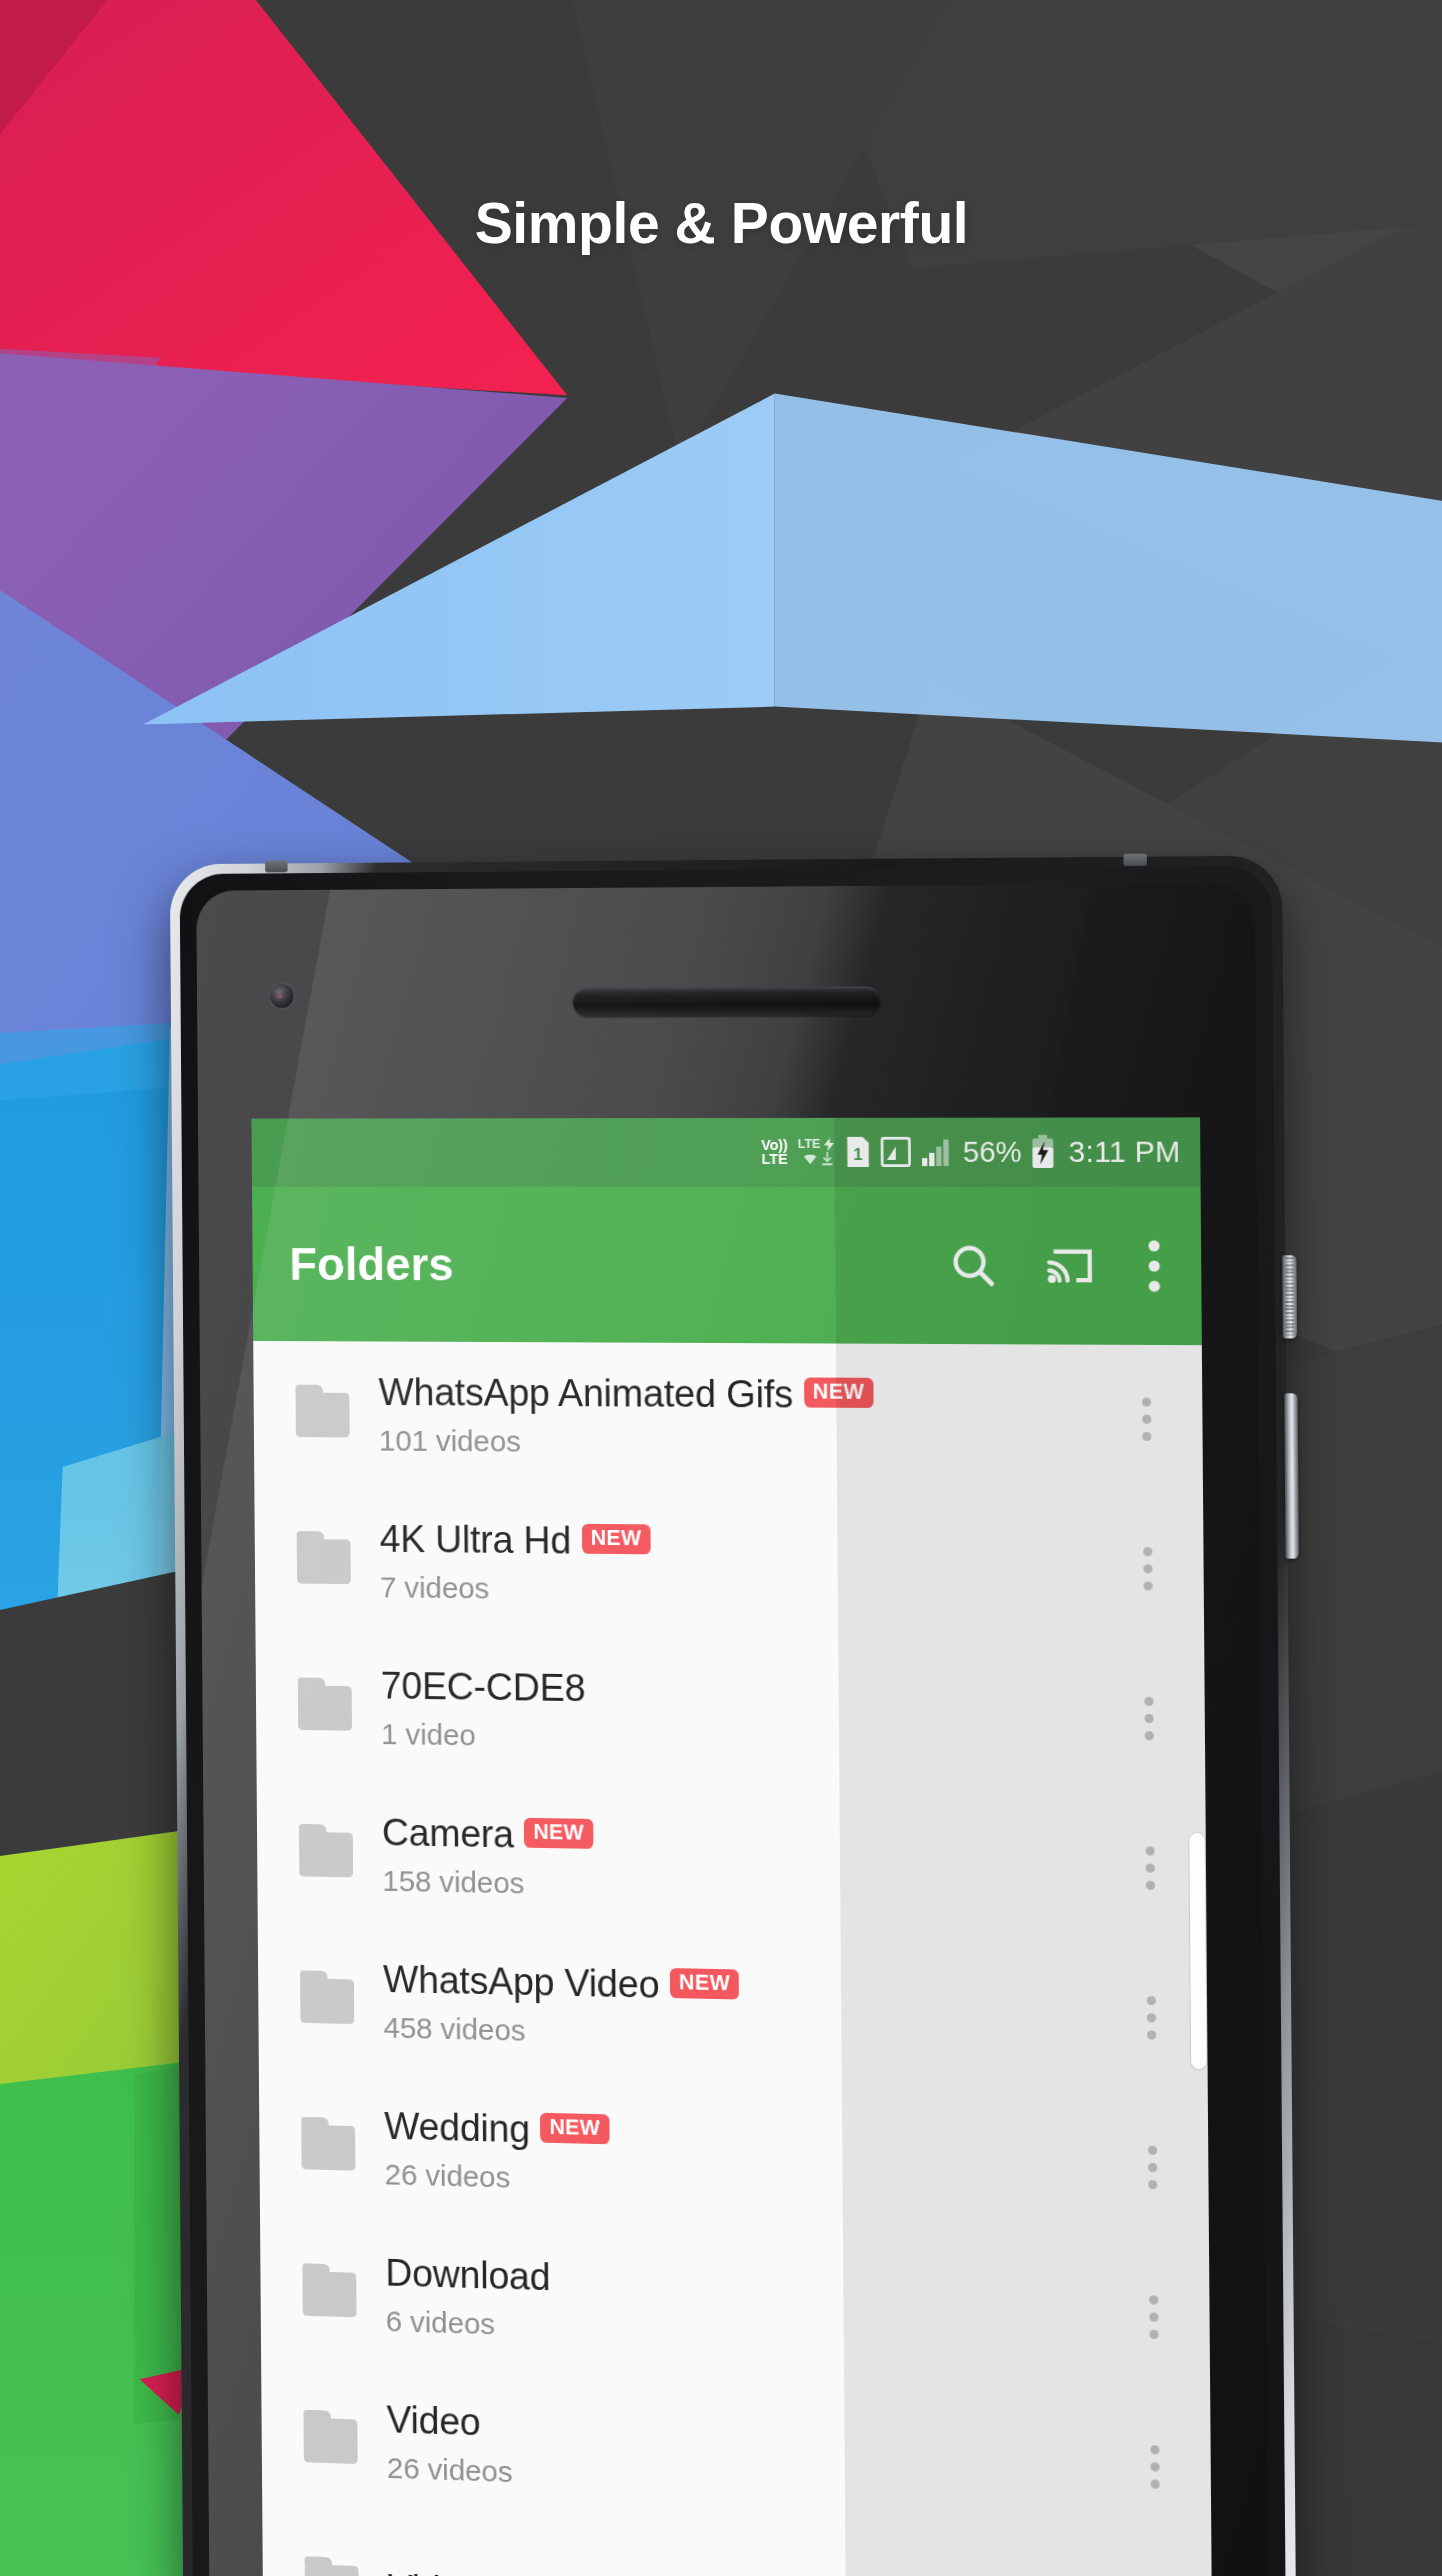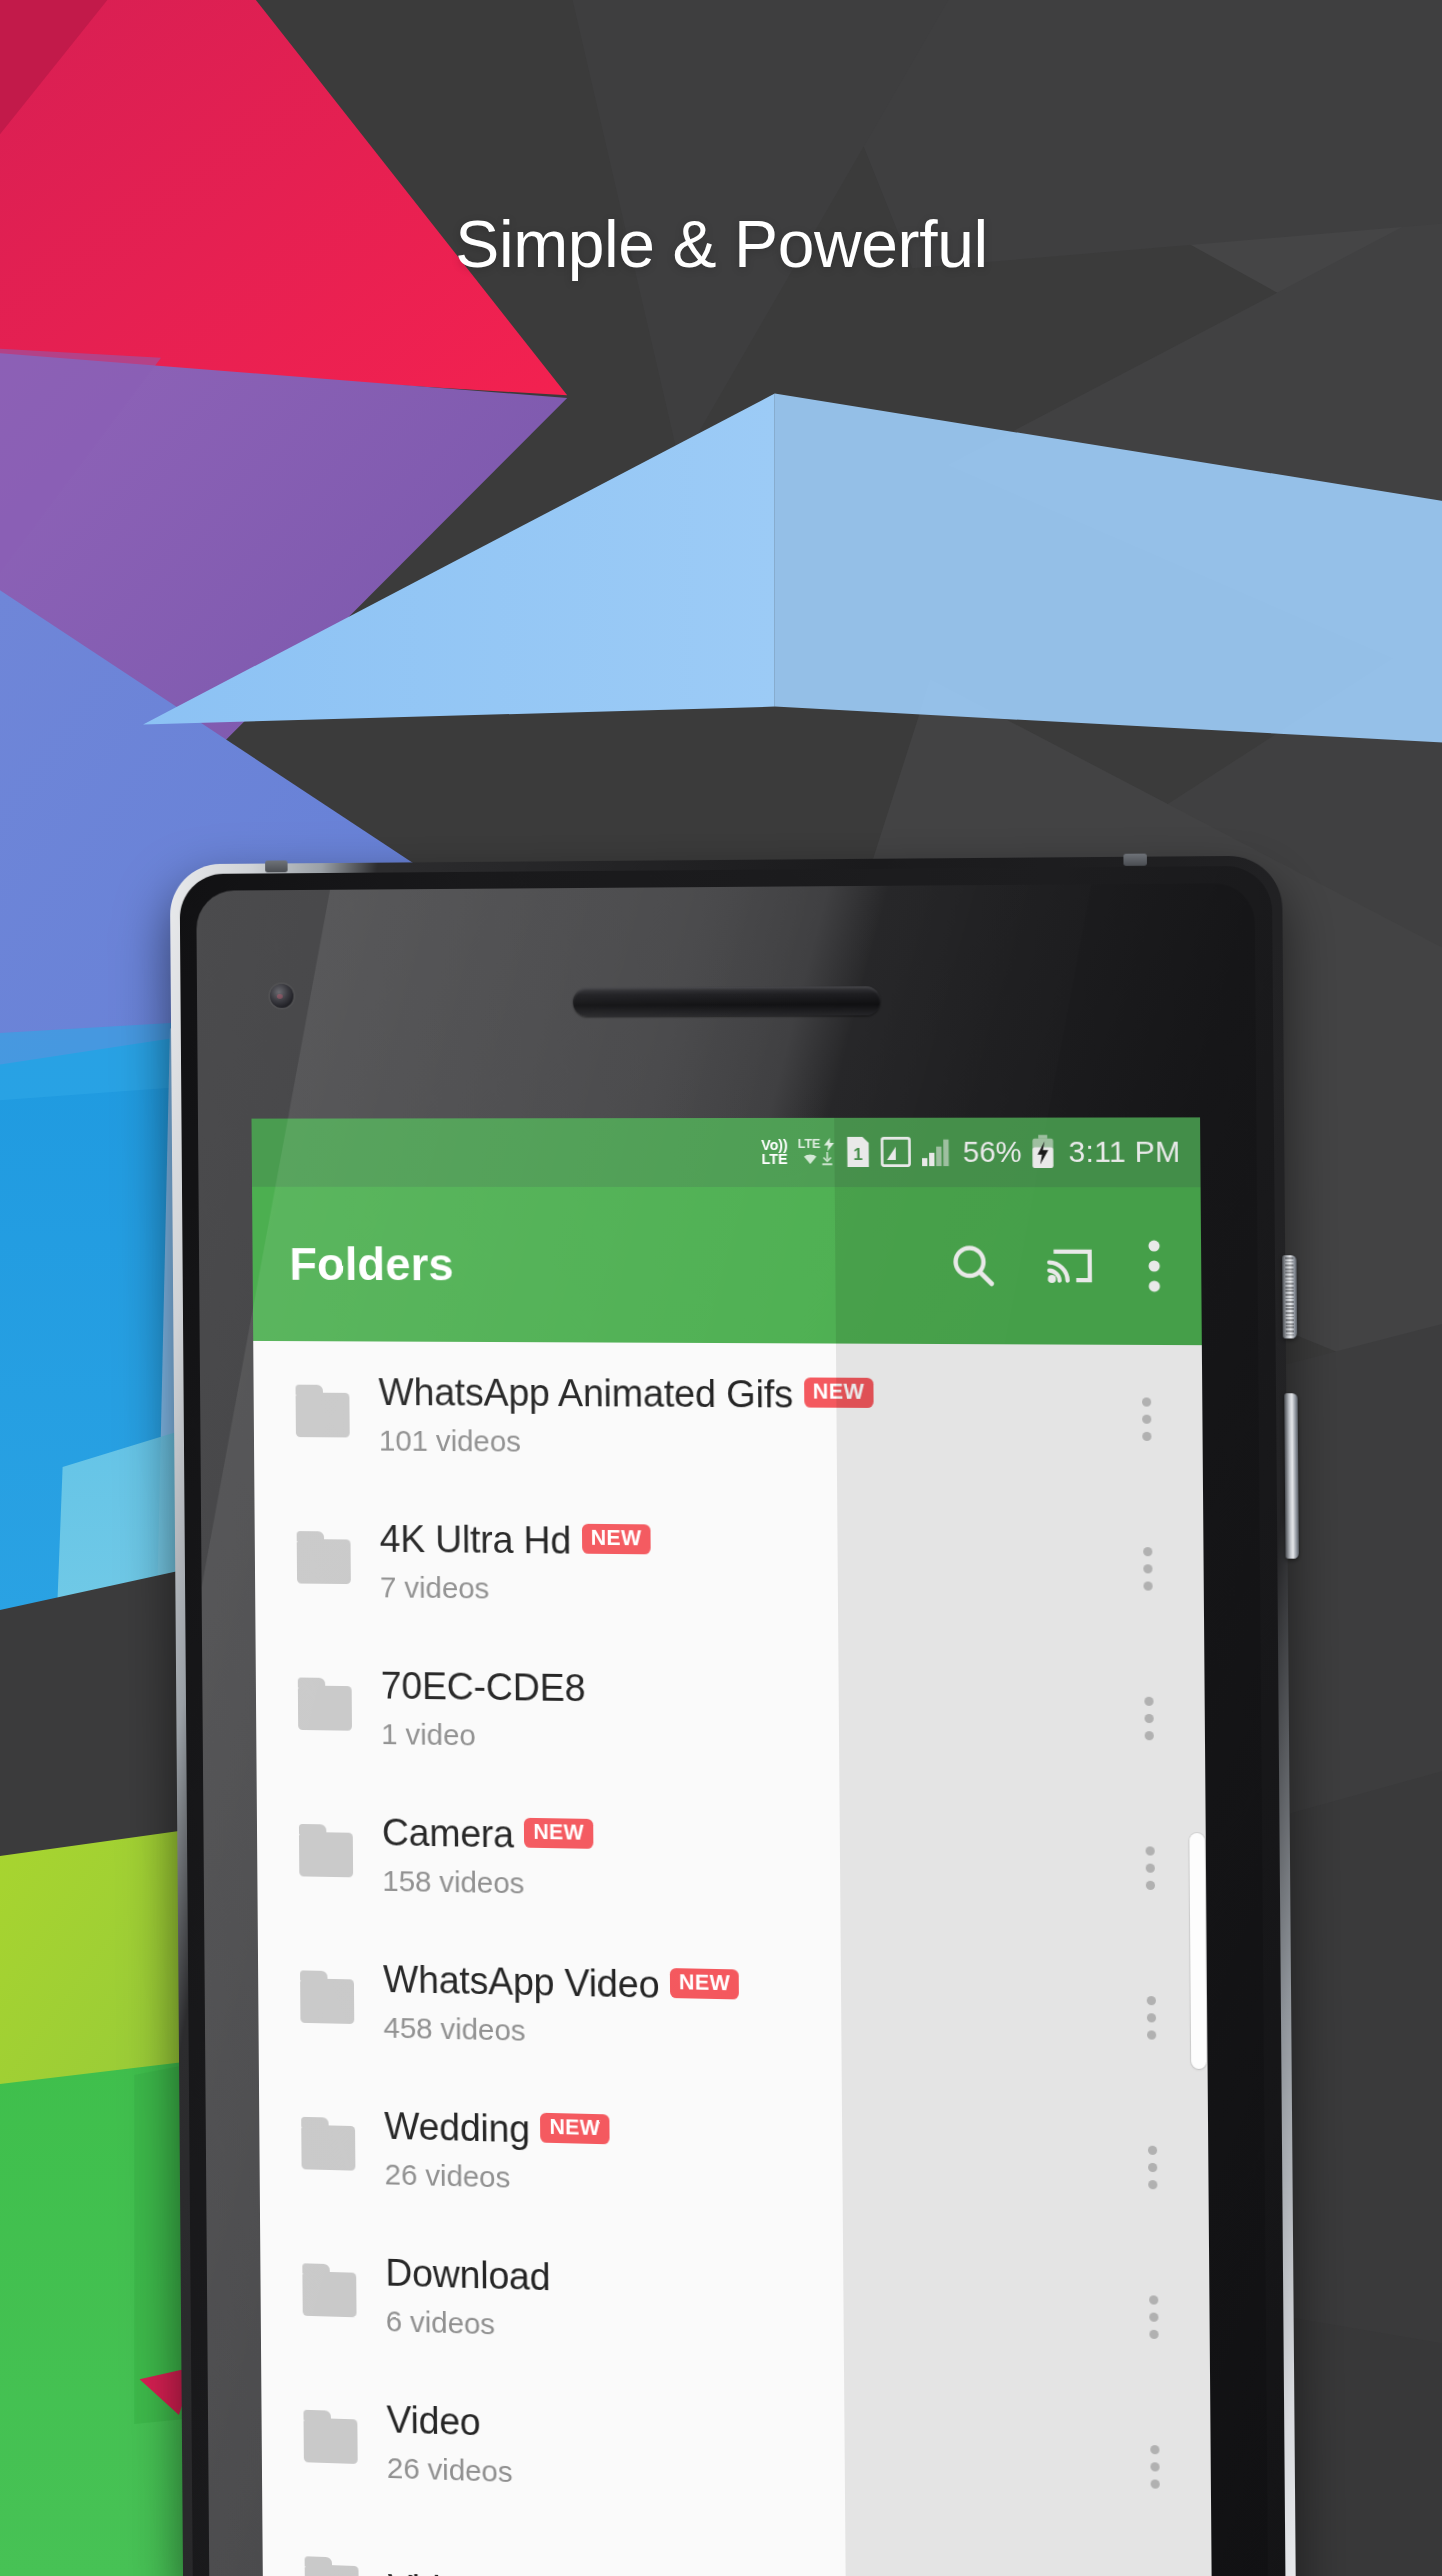--- a/index.html
+++ b/index.html
@@ -7,24 +7,23 @@
 
   #stage{position:relative;width:1443px;height:2576px;overflow:hidden;background:#3b3b3b;}
 
   
   #bg-art{position:absolute;inset:0;width:1443px;height:2576px;}
 
   
   .headline{
     position:absolute;left:0;top:190px;width:1443px;
     text-align:center;color:#ffffff;
-    font-size:66px;font-weight:400;letter-spacing:-0.4px;
+    font-size:57px;font-weight:700;letter-spacing:-0.4px;
     font-family:"Liberation Sans",sans-serif;
     text-shadow:0 1.8px 9px rgba(0,0,0,.18);
-    margin-top:16px;
   }
 
   
   #phone{
     position:absolute;left:161px;top:860px;
     width:1114px;height:1753px;
     transform:perspective(2326px) rotateY(-3.4deg) rotateZ(-0.45deg);
     transform-origin:50% 0%;
   }
   .phone-outer{

